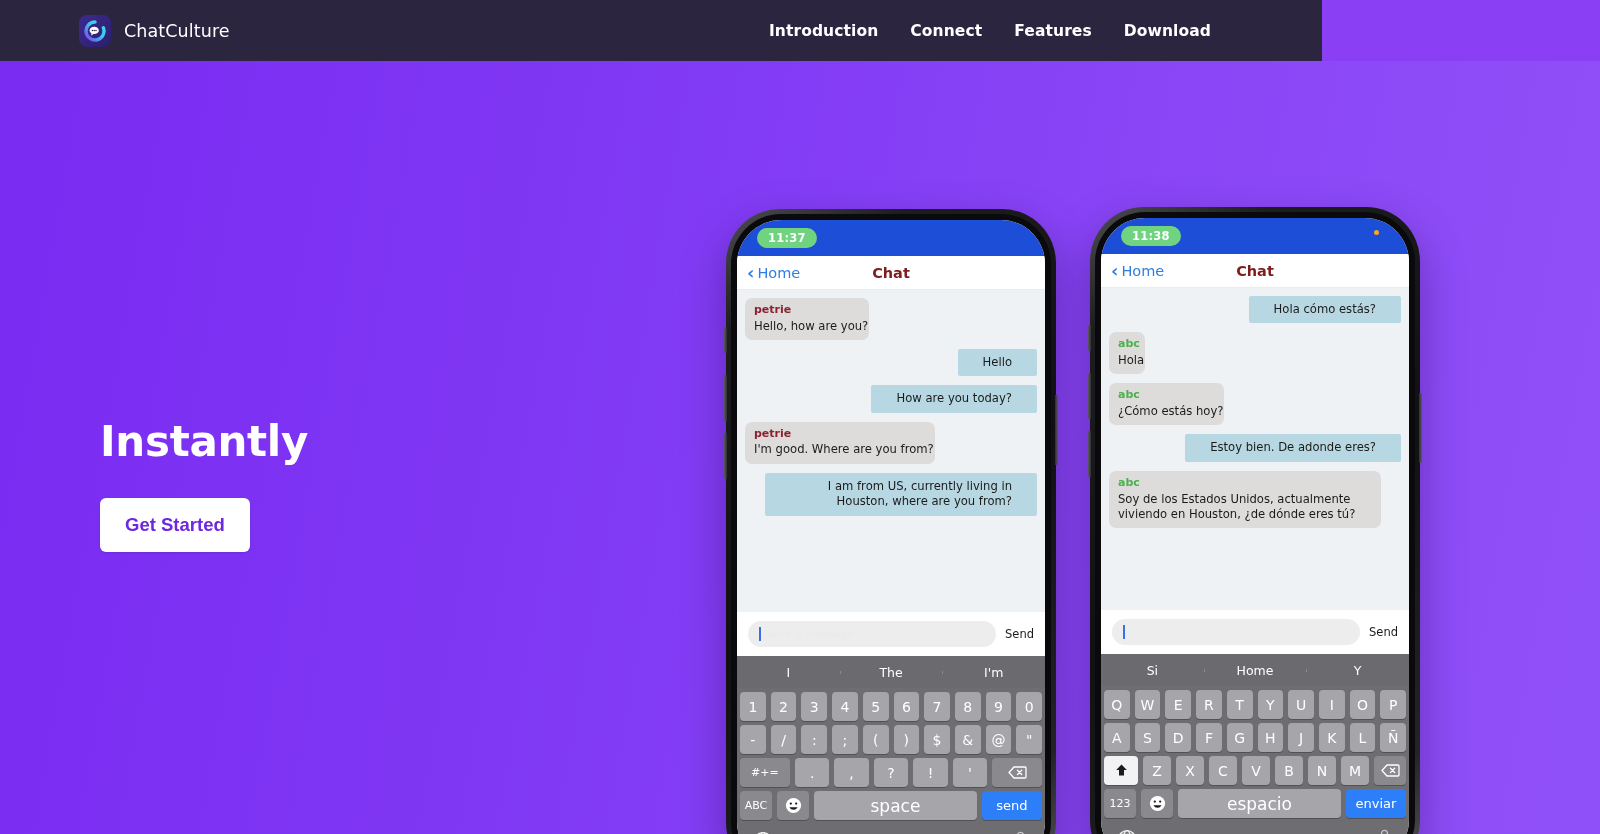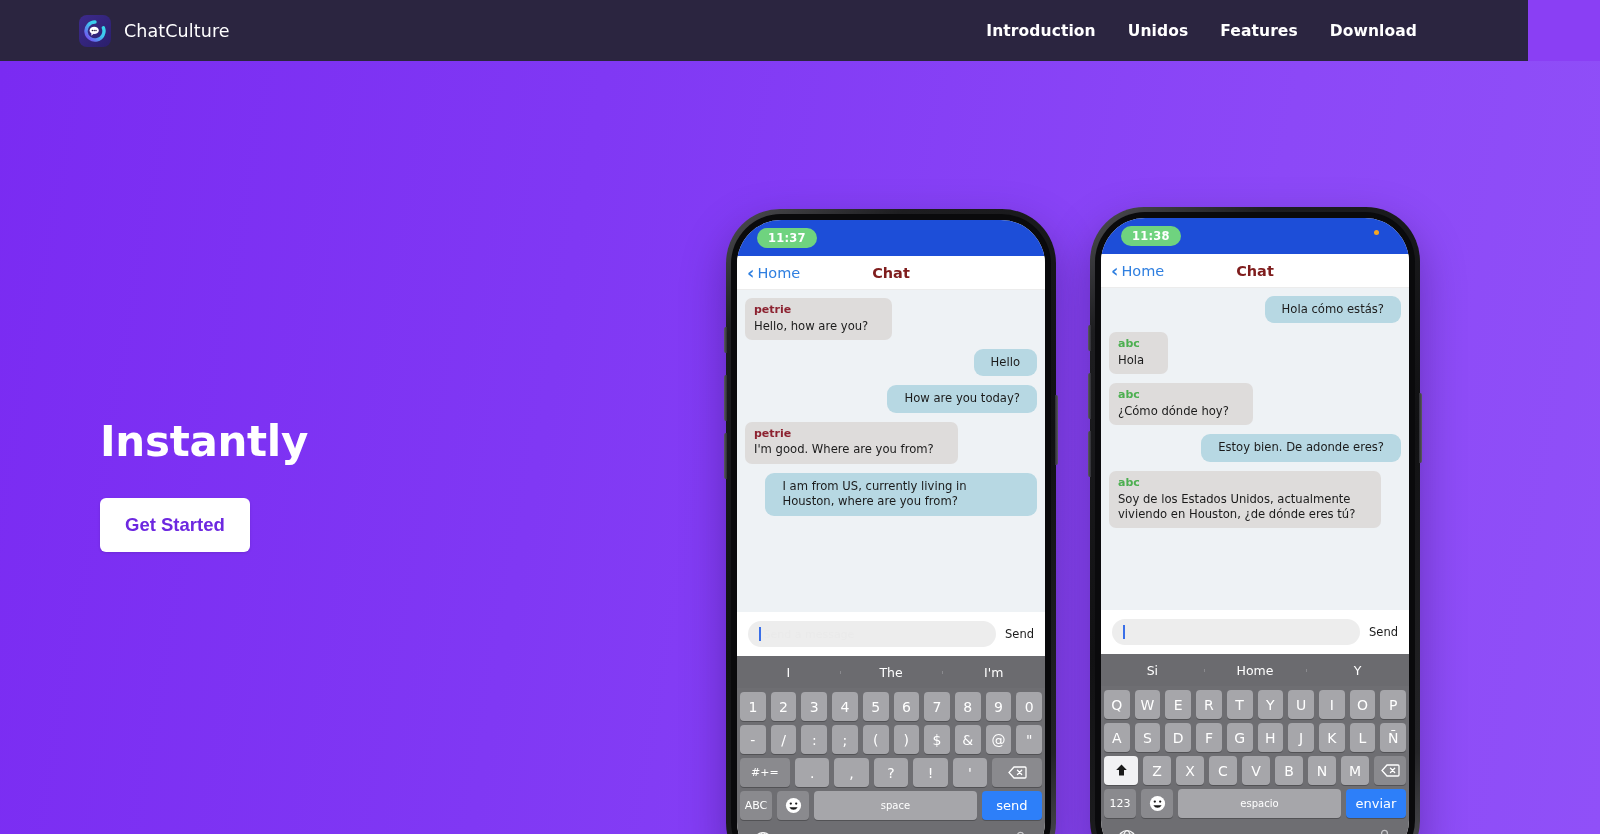--- a/index.html
+++ b/index.html
@@ -6,21 +6,21 @@
   html, body {
     width: 1600px; height: 834px;
     overflow: hidden;
     font-family: "DejaVu Sans", sans-serif;
   }
   body { position: relative; background: #8a3ff4; }
 
   
   .navbar {
     position: absolute; top: 0; left: 0;
-    width: 1528px; height: 61px;
+    width: 1322px; height: 61px;
     background: #2b2540;
     display: flex; align-items: center;
     z-index: 20;
   }
   .brand { display: flex; align-items: center; margin-left: 79px; gap: 13px; }
   .logo-box {
     width: 32px; height: 32px; border-radius: 8px;
     background: linear-gradient(135deg,#3d2a8c 0%,#2a1f6b 100%);
     display: flex; align-items: center; justify-content: center;
     position: relative; overflow: hidden;
@@ -165,26 +165,27 @@
   .messages {
     flex: 1 1 auto; background: #eef2f5;
     padding: 8px 8px 0 8px;
     display: flex; flex-direction: column; gap: 9px;
     overflow: hidden;
   }
   .msg { max-width: 80%; font-size: 11.6px; line-height: 1.33; }
   .msg.in {
     align-self: flex-start;
     background: #dedcdb; color: #1b1b1b;
-    border-radius: 7px; padding: 5px 24px 6px 9px;
+    border-radius: 7px; padding: 5px 1px 6px 9px;
   }
   .msg.out {
     align-self: flex-end;
     background: #b7d8e3; color: #1b1b1b;
-    border-radius: 9px; padding: 6px 17px;
+    border-radius: 2px; padding: 6px 25px;
+    text-align: right;
   }
   .sender { font-size: 11px; font-weight: 700; margin-bottom: 1px; }
   .sender.petrie { color: #8c2230; }
   .sender.abc { color: #4caf50; }
   .msg.wide { max-width: 93%; }
 
   
   .input-bar {
     flex: 0 0 44px; background: #fff;
     display: flex; align-items: center; gap: 9px;
@@ -227,21 +228,21 @@
     flex: 1 1 0; height: 29px;
     background: #a6a6aa; border-radius: 4px;
     color: #fff; font-size: 14px;
     display: flex; align-items: center; justify-content: center;
     box-shadow: 0 1px 0 rgba(0,0,0,.25);
     cursor: pointer; user-select: none;
   }
   .key.dark { background: #8a8a8e; font-size: 11px; }
   .key.flex0 { flex: 0 0 32px; }
   .key.flex1-4 { flex: 1.45 1 0; }
-  .key.space { flex: 4.2 1 0; font-size: 10px; }
+  .key.space { flex: 4.2 1 0; font-size: 17px; }
   .key.send { flex: 1.55 1 0; background: #2d7ff9; font-size: 13px; }
   .key.wide-shift { flex: 0 0 34px; background: #f2f2f4; color: #1b1b1b; }
   .krow.last { padding-bottom: 2px; }
   .kbbar {
     height: 42px; display: flex; align-items: center;
     justify-content: space-between; padding: 0 16px;
     position: relative;
   }
   .kbbar svg { opacity: .92; }
 </style>
@@ -264,21 +265,21 @@
         <polygon points="7.4,13 7.4,15.8 9.8,13.6" fill="#ffffff"></polygon>
         <circle cx="8.4" cy="10.4" r=".75" fill="#2b2540"></circle>
         <circle cx="10.2" cy="10.4" r=".75" fill="#2b2540"></circle>
         <circle cx="12.0" cy="10.4" r=".75" fill="#2b2540"></circle>
       </svg>
     </div>
     <span class="brand-name">ChatCulture</span>
   </div>
   <div class="nav-links">
     <a class="nav-link" href="#">Introduction</a>
-    <a class="nav-link" href="#">Unidos</a>
+    <a class="nav-link" href="#">Connect</a>
     <a class="nav-link" href="#">Features</a>
     <a class="nav-link" href="#">Download</a>
   </div>
 </div>
 
 <div class="hero">
 
   <div class="hero-copy">
     <h1 class="hero-title">
       <br>
@@ -436,21 +437,21 @@
         <div class="messages">
           <div class="msg out">
             <div>Hola cómo estás?</div>
           </div>
           <div class="msg in">
             <div class="sender abc">abc</div>
             <div>Hola</div>
           </div>
           <div class="msg in">
             <div class="sender abc">abc</div>
-            <div>¿Cómo dónde hoy?</div>
+            <div>¿Cómo estás hoy?</div>
           </div>
           <div class="msg out">
             <div>Estoy bien. De adonde eres?</div>
           </div>
           <div class="msg in wide">
             <div class="sender abc">abc</div>
             <div>Soy de los Estados Unidos, actualmente viviendo en Houston, ¿de dónde eres tú?</div>
           </div>
         </div>
         <div class="input-bar">

